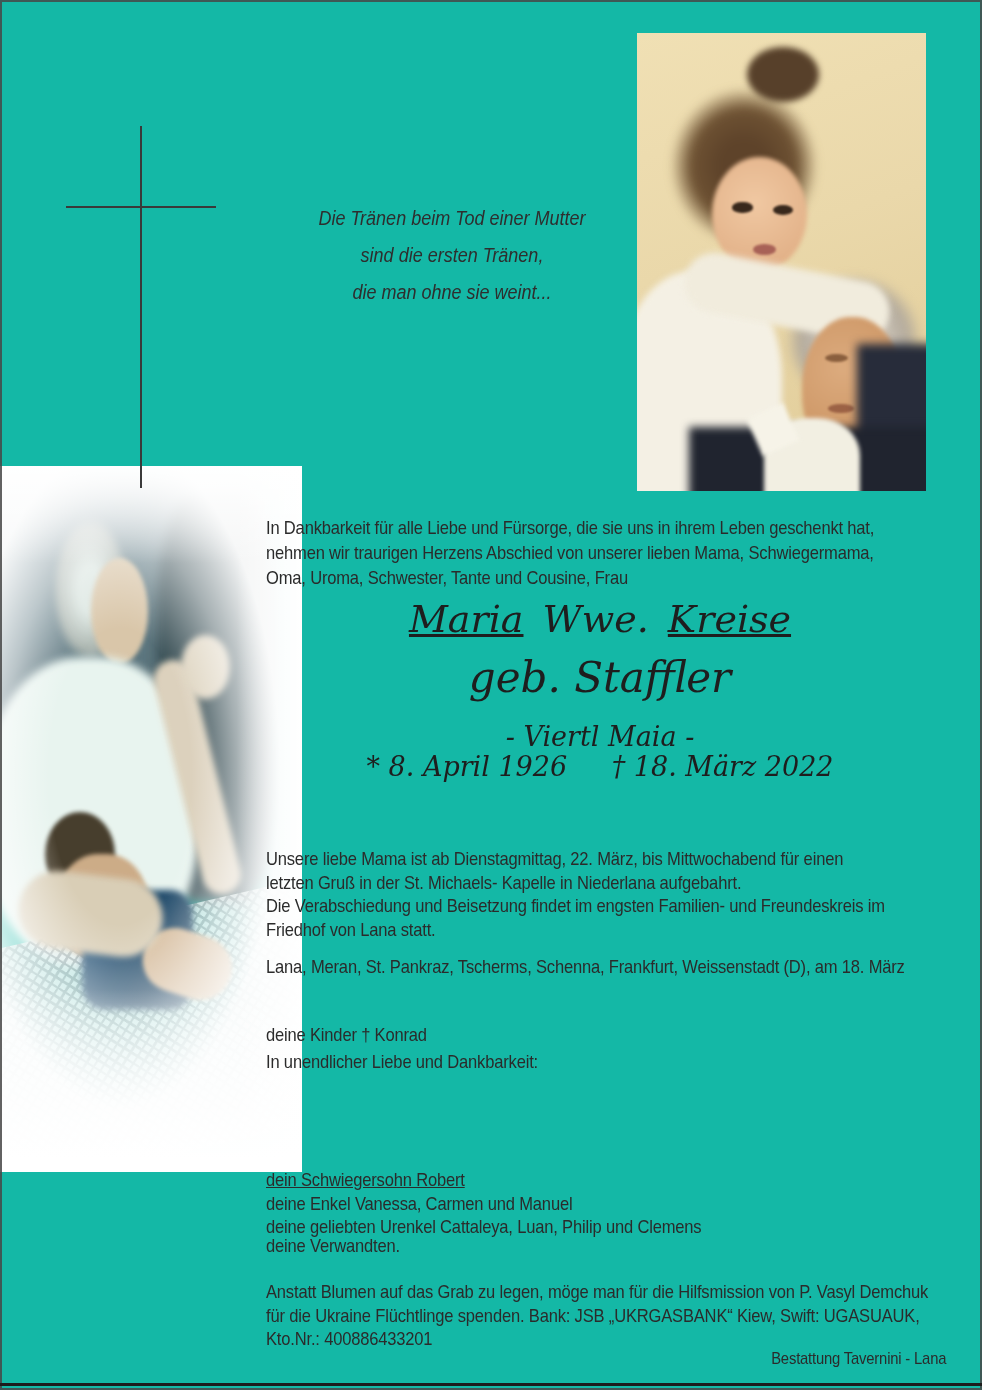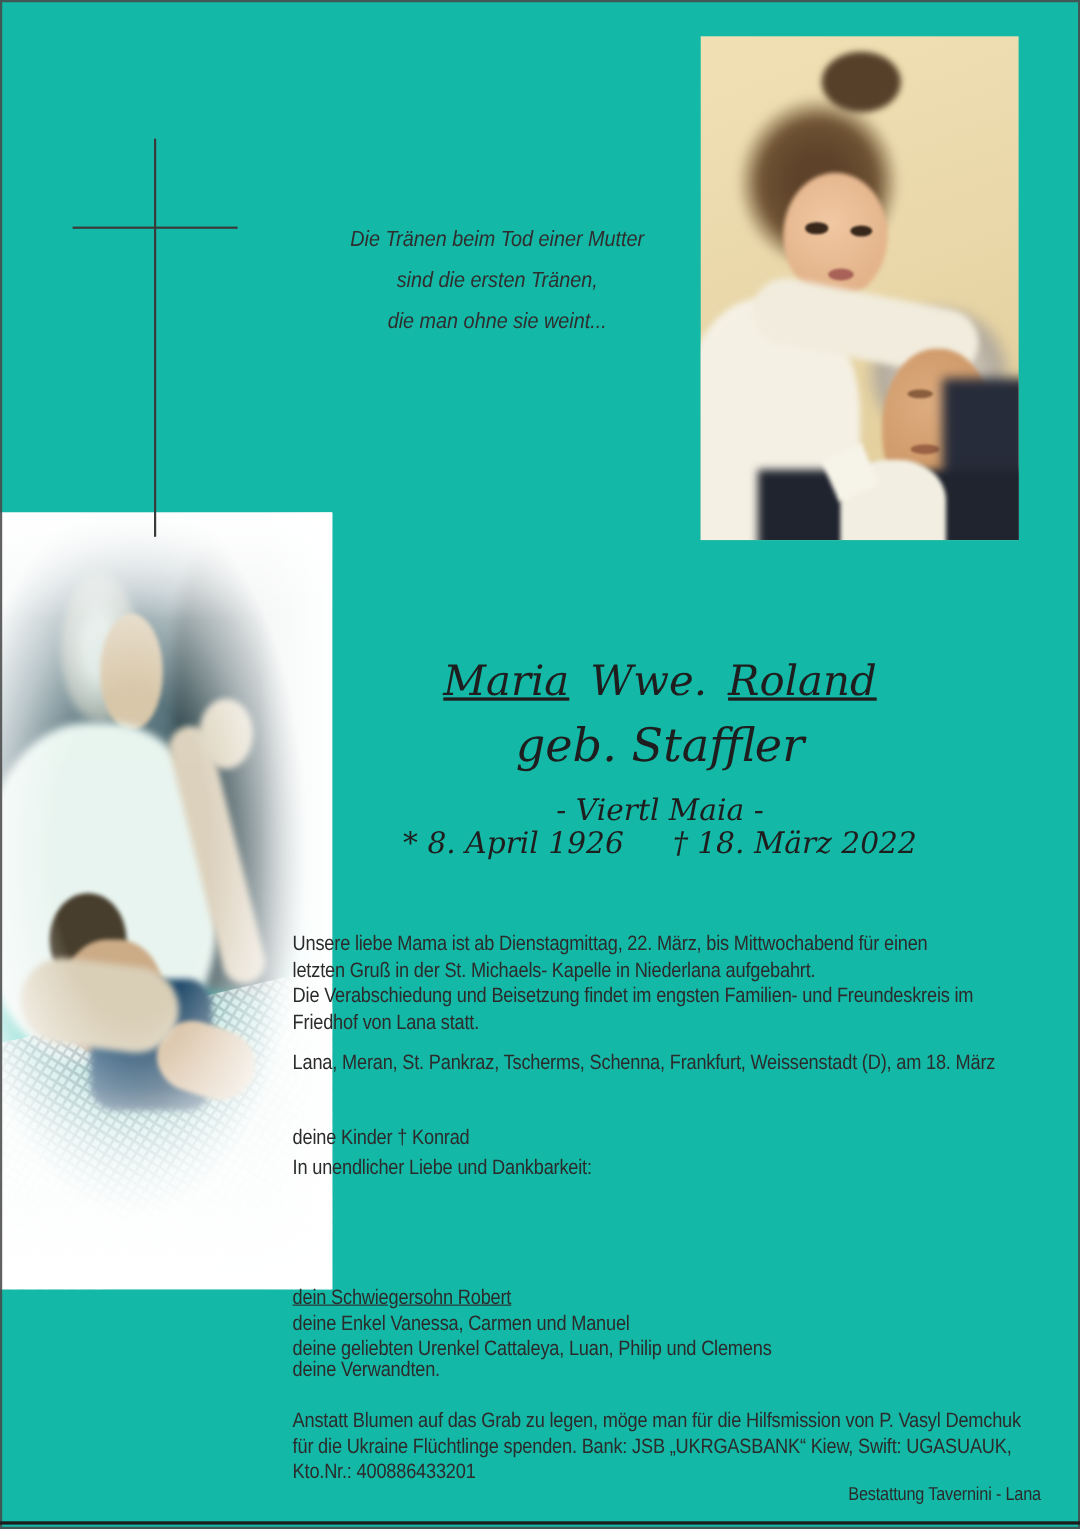--- a/index.html
+++ b/index.html
@@ -151,25 +151,30 @@
       <div class="sh mesh"></div>
       <div class="sh doll-hair"></div>
       <div class="sh doll-skin"></div>
       <div class="sh denim"></div>
       <div class="sh baby-leg"></div>
       <div class="sh hold-arm"></div>
     </div>
     <div class="fade"></div>
   </div>
 
+  <div class="tb intro">
+    <div class="bline">In Dankbarkeit für alle Liebe und Fürsorge, die sie uns in ihrem Leben geschenkt hat,</div>
+    <div class="bline">nehmen wir traurigen Herzens Abschied von unserer lieben Mama, Schwiegermama,</div>
+    <div class="bline">Oma, Uroma, Schwester, Tante und Cousine, Frau</div>
+  </div>
 
   <div class="name-line script">
     <span class="big">Maria</span>
     <span class="mid">Wwe.</span>
-    <span class="big">Roland</span>
+    <span class="big">Kreise</span>
   </div>
   <div class="geb-line script">geb. Staffler</div>
   <div class="vulgo script">- Viertl Maia -</div>
   <div class="dates script">
     <span class="birth">* 8. April 1926</span>
     <span class="death">† 18. März 2022</span>
   </div>
 
 
   <div class="tb laying">

